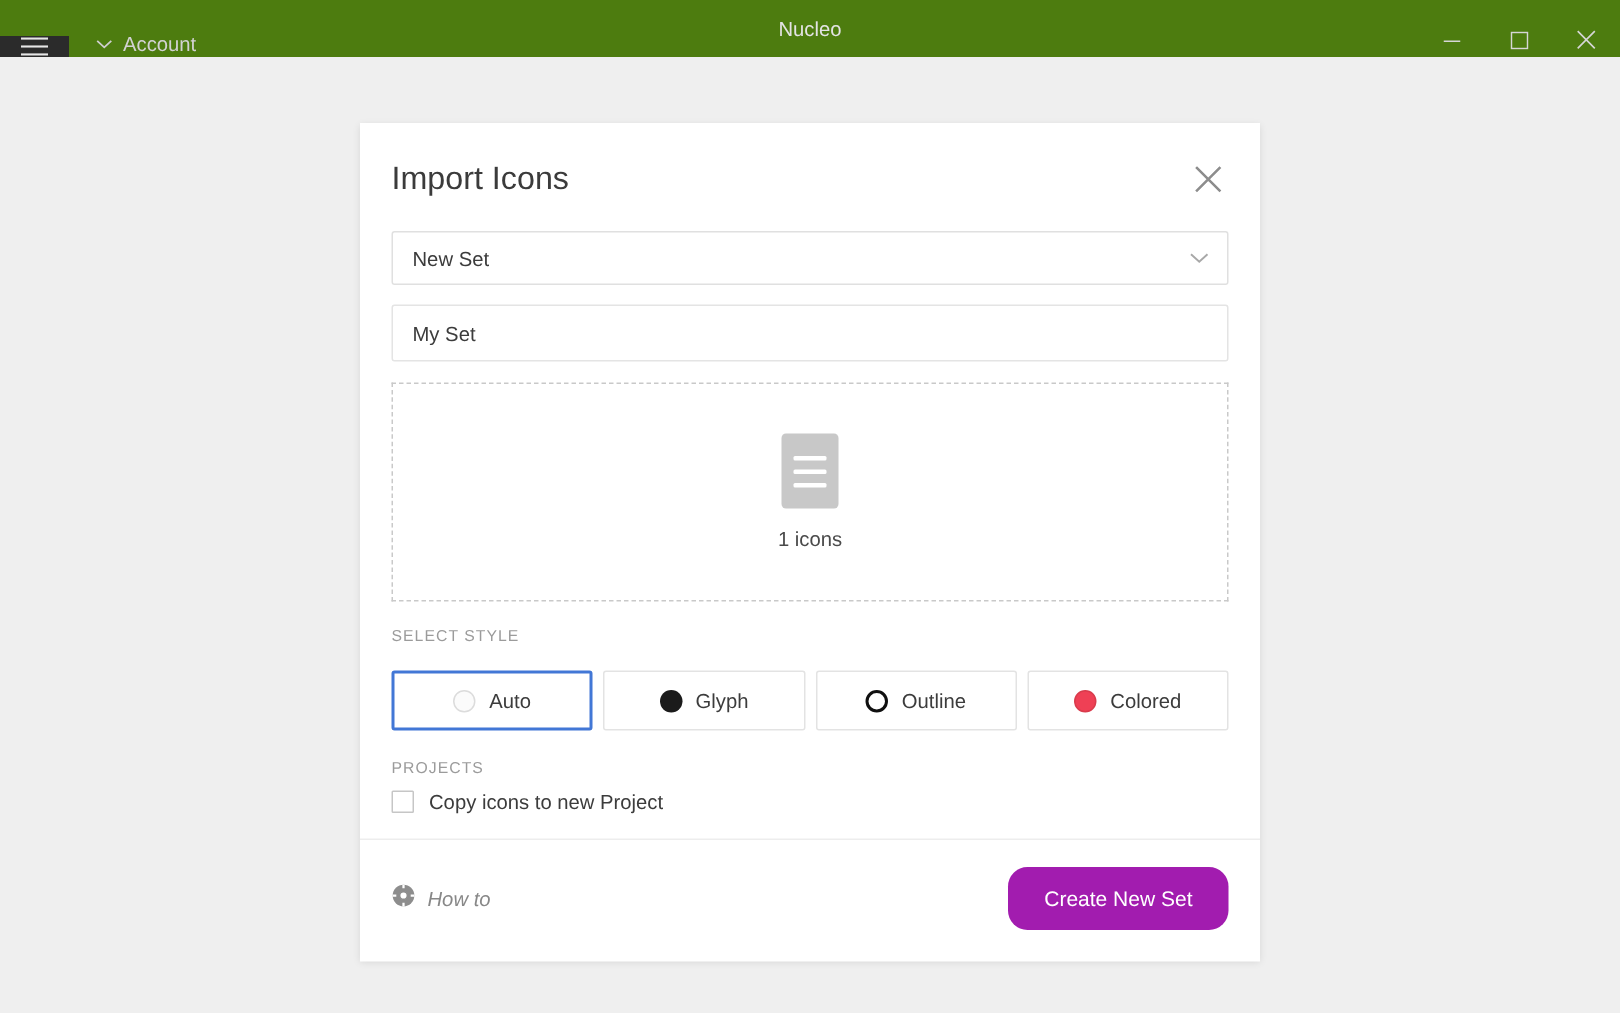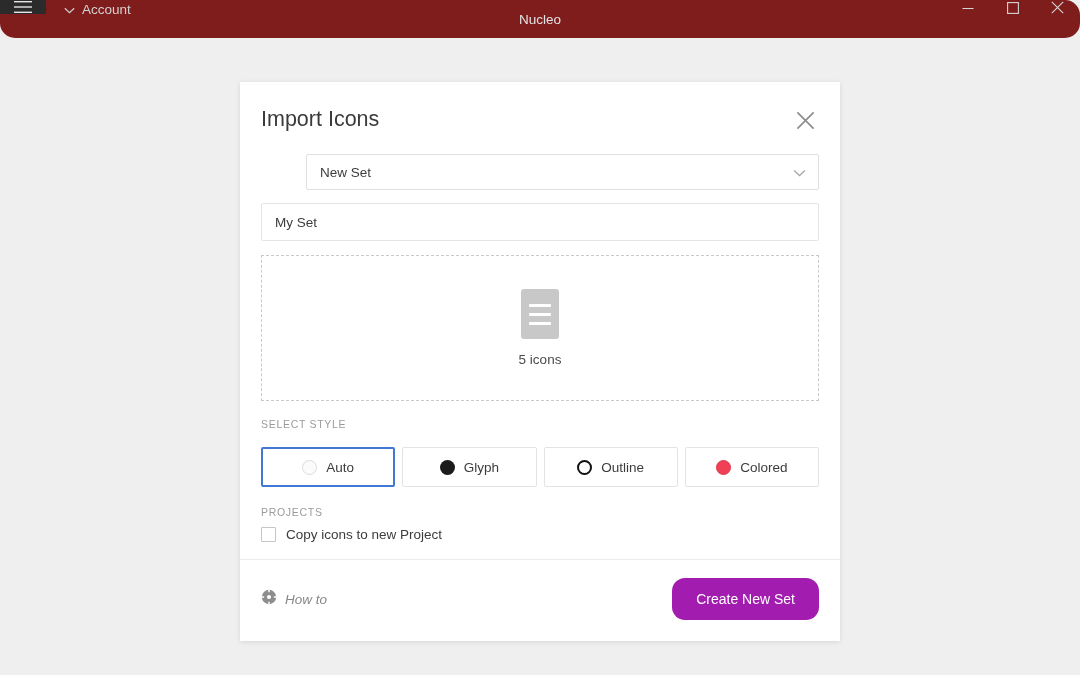--- a/index.html
+++ b/index.html
@@ -8,26 +8,25 @@
     width: 1080px;
     height: 675px;
     overflow: hidden;
     font-family: "Liberation Sans", sans-serif;
     background: #efefef;
   }
 
   
   .titlebar {
     height: 38px;
-    background: #7f1d1d;
-    display: flex;
-    align-items: flex-start;
+    background: #4d7c0f;
+    display: flex;
+    align-items: flex-end;
     position: relative;
     user-select: none;
-    border-radius: 15px;
   }
   .hamburger-btn {
     width: 46px;
     background: #2b2b2b;
     display: flex;
     align-items: center;
     justify-content: center;
     cursor: pointer;
   }
   .hamburger-btn svg { display: block; }
@@ -106,21 +105,20 @@
   .select-row {
     height: 36px;
     border: 1px solid #e0e0e0;
     border-radius: 2px;
     display: flex;
     align-items: center;
     padding: 0 12px 0 13px;
     margin-bottom: 13px;
     cursor: pointer;
     background: #fff;
-    margin-left: 45px;
   }
   .select-value {
     font-size: 13.5px;
     color: #3c3c3c;
     flex: 1;
   }
   .text-input {
     height: 38px;
     border: 1px solid #e4e4e4;
     border-radius: 2px;
@@ -342,21 +340,21 @@
       <div class="text-input">
         <input type="text" value="My Set" style="">
       </div>
 
       <div class="dropzone">
         <div class="file-glyph">
           <span></span>
           <span></span>
           <span></span>
         </div>
-        <div class="dropzone-caption">5 icons</div>
+        <div class="dropzone-caption">1 icons</div>
       </div>
 
       <div class="section-label">SELECT STYLE</div>
       <div class="style-grid">
 
         <div class="style-opt selected">
           <span class="dot dot-auto"></span>
           <span class="style-opt-label">Auto</span>
         </div>
 

